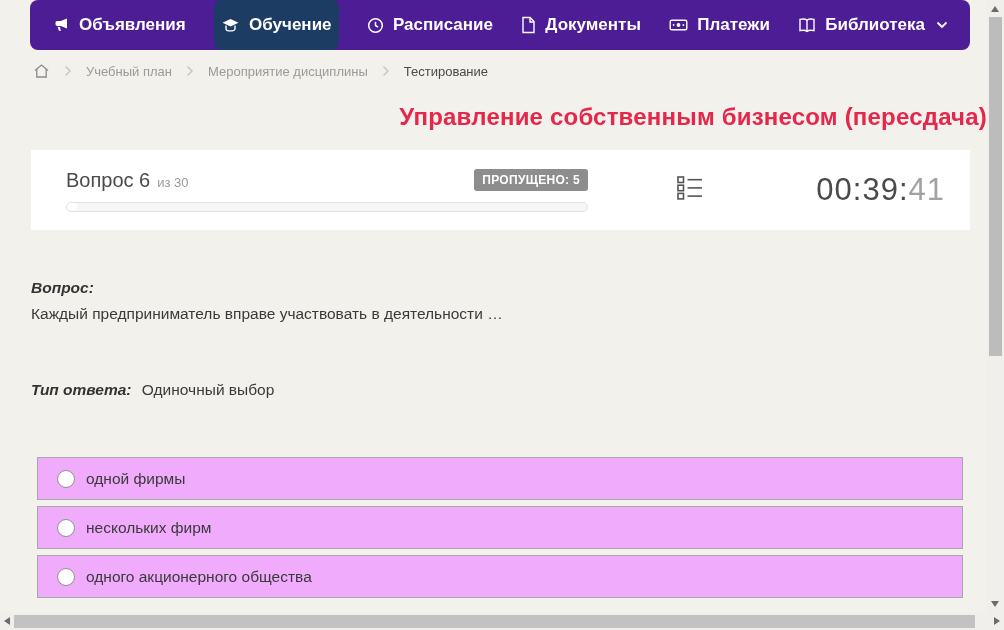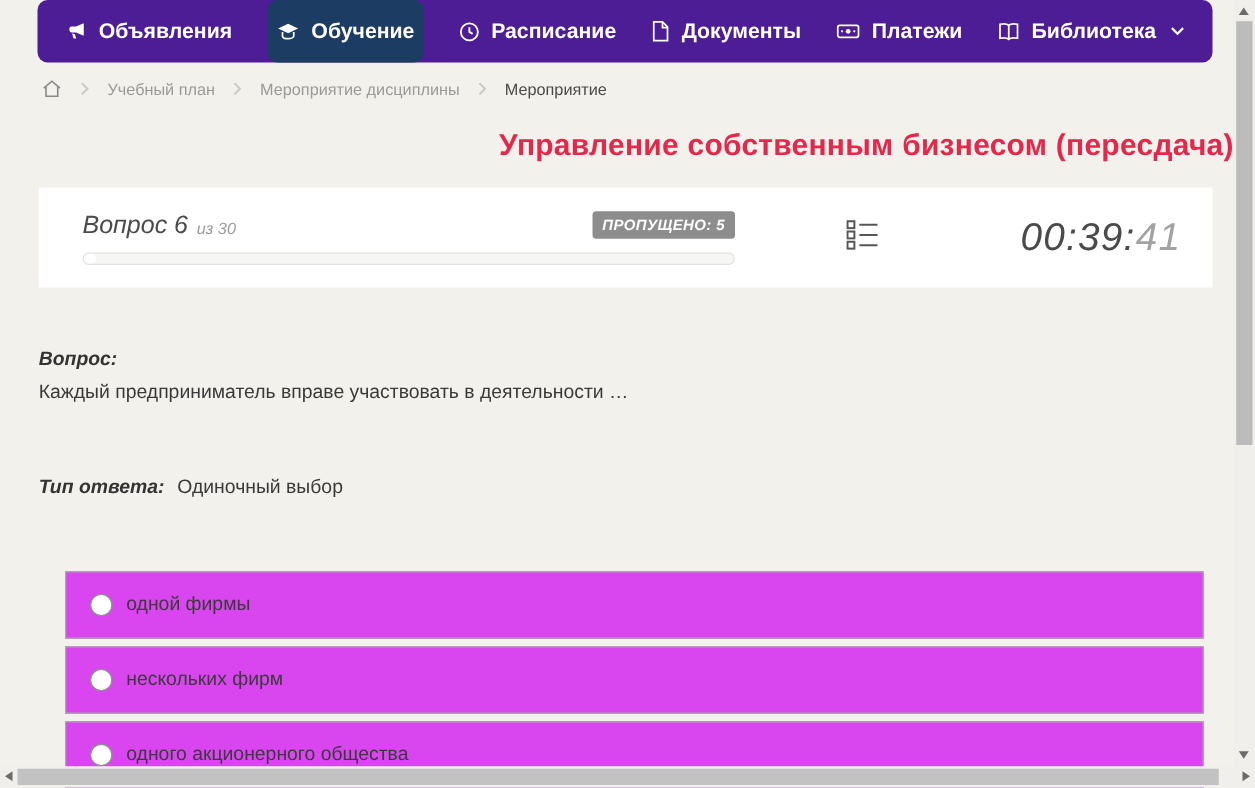--- a/index.html
+++ b/index.html
@@ -32,21 +32,21 @@
   .crumb-sep{display:flex;align-items:center}
   .home-link{display:flex;align-items:center;cursor:pointer}
   
   .page-title{
     width:987px;text-align:right;margin-top:24px;
     color:#e5274b;font-size:24px;font-weight:bold;letter-spacing:.2px;
   }
   
   .question-card{
     margin:19px 34px 0 31px;height:80px;background:#fff;
-    display:flex;align-items:center;padding:0 25px 0 35px;box-sizing:border-box;font-style:italic;
+    display:flex;align-items:center;padding:0 25px 0 35px;box-sizing:border-box;
   }
   .qleft{width:522px}
   .qrow{display:flex;align-items:center}
   .qtitle{font-size:20px;color:#4a4a4a}
   .qof{font-size:13px;color:#9a9a9a;margin-left:7px;margin-top:4px}
   .badge{
     margin-left:auto;background:#8d8d8d;color:#fff;font-size:12px;font-weight:bold;
     padding:4px 8px;border-radius:3px;letter-spacing:.3px;
   }
   .progress{
@@ -59,22 +59,22 @@
   .qtimer .secs{color:#a2a2a2}
   
   .question-block{margin:49px 41px 0 31px}
   .qlabel{font-weight:bold;font-style:italic;font-size:15.5px;color:#333}
   .qtext{margin-top:8px;font-size:15.5px;color:#3a3a3a}
   .qtype{margin-top:58px;font-size:15.5px;color:#3a3a3a}
   .qtype .qlabel{margin-right:6px}
   
   .answers{margin:58px 41px 0 37px;display:flex;flex-direction:column;gap:6px}
   .answer{
-    height:54px;background:#d946ef;border:1px solid #a8a8a8;
-    display:flex;align-items:center;padding-left:19px;box-sizing:border-box;cursor:pointer;margin-left:15px;
+    height:43px;background:#f0abfc;border:1px solid #a8a8a8;
+    display:flex;align-items:center;padding-left:19px;box-sizing:border-box;cursor:pointer;
   }
   .radio{
     width:16px;height:16px;border:1px solid #8f8f8f;border-radius:50%;
     background:#fff;flex:0 0 auto;
   }
   .answer-label{margin-left:11px;font-size:15.5px;color:#3a3a3a}
   
   .vscroll{position:absolute;top:0;right:0;width:17px;height:613px;background:#f0efec;z-index:5}
   .vthumb{position:absolute;top:17px;left:2px;width:13px;height:339px;background:#bcbcbc}
   .arrow{width:0;height:0;position:absolute}
@@ -171,21 +171,21 @@
     <svg width="8" height="12" viewBox="0 0 8 12" fill="none" stroke="#c8c8c8" stroke-width="1.5">
         <path d="M1.5 1.5L6 6l-4.5 4.5"></path>
       </svg>
   </span>
   <span class="crumb">Мероприятие дисциплины</span>
   <span class="crumb-sep">
     <svg width="8" height="12" viewBox="0 0 8 12" fill="none" stroke="#c8c8c8" stroke-width="1.5">
         <path d="M1.5 1.5L6 6l-4.5 4.5"></path>
       </svg>
   </span>
-  <span class="crumb crumb-current">Мероприятие</span>
+  <span class="crumb crumb-current">Тестирование</span>
 </div>
 
 <h1 class="page-title" style="margin:24px 0 0 0">Управление собственным бизнесом (пересдача)</h1>
 
 <div class="question-card">
   <div class="qleft">
     <div class="qrow">
       <span class="qtitle">Вопрос 6</span>
       <span class="qof">из 30</span>
       <span class="badge">ПРОПУЩЕНО: 5</span>

